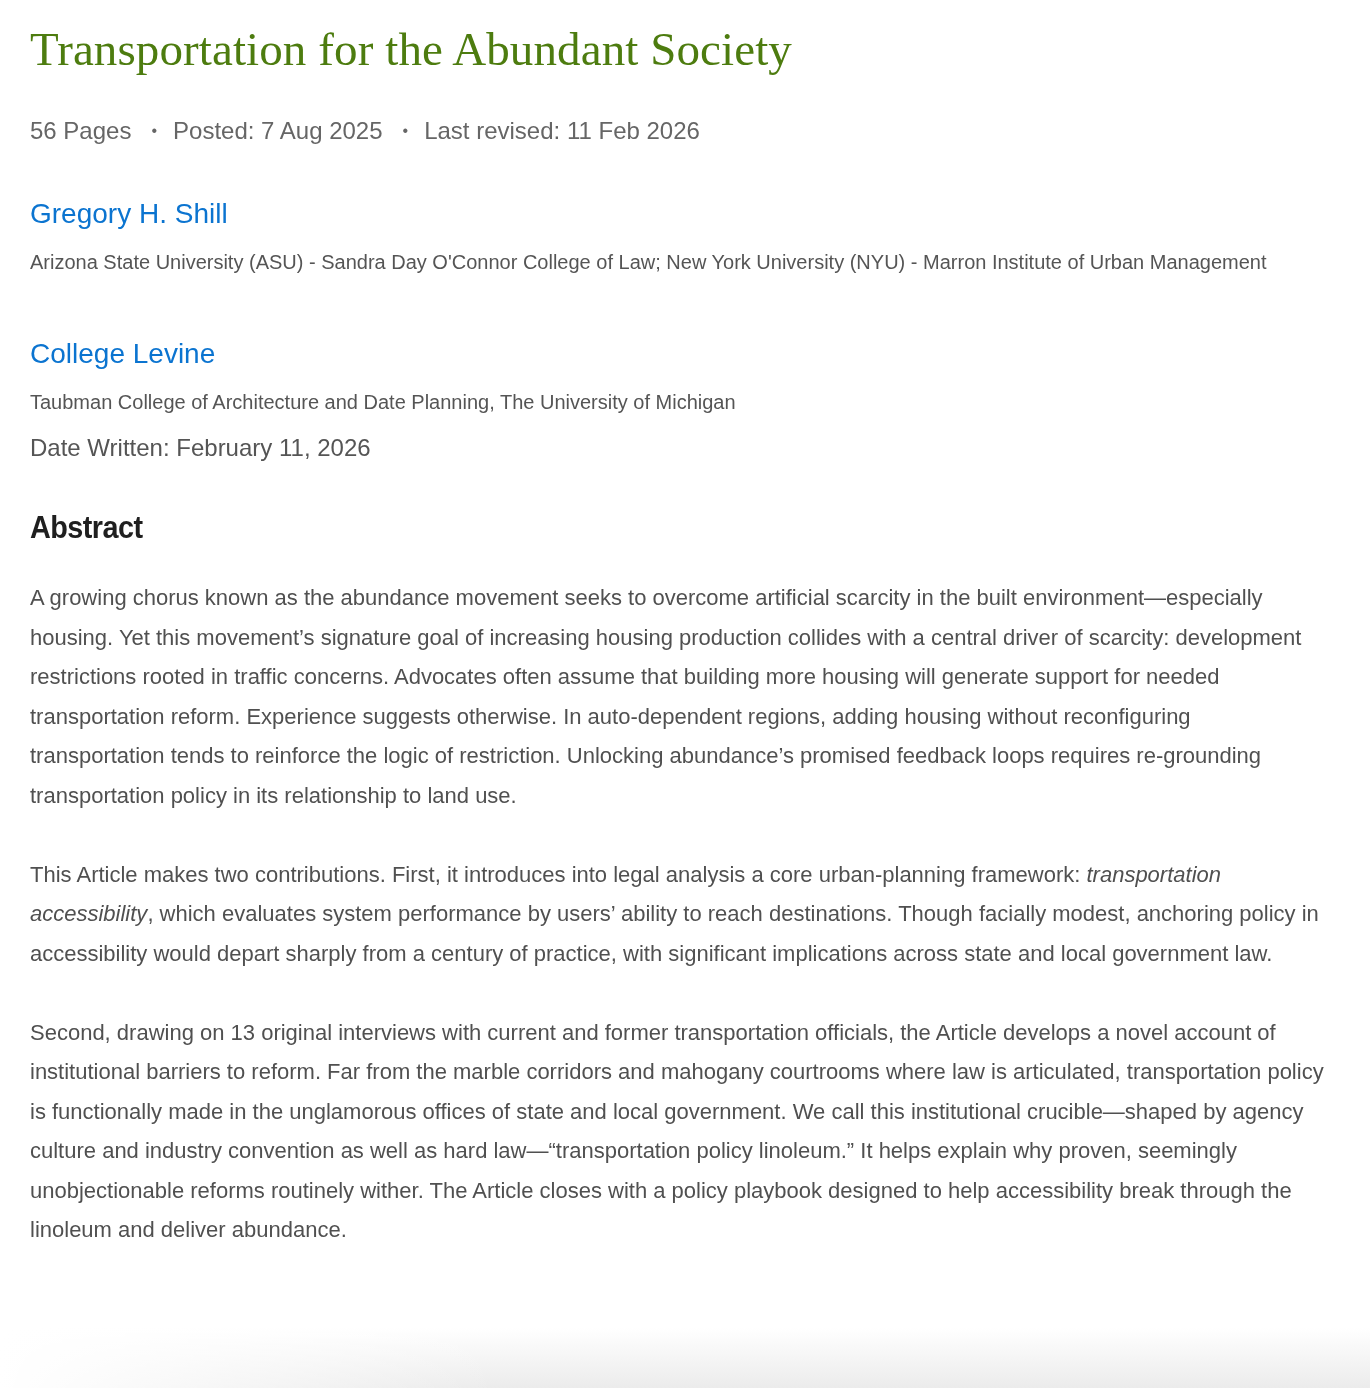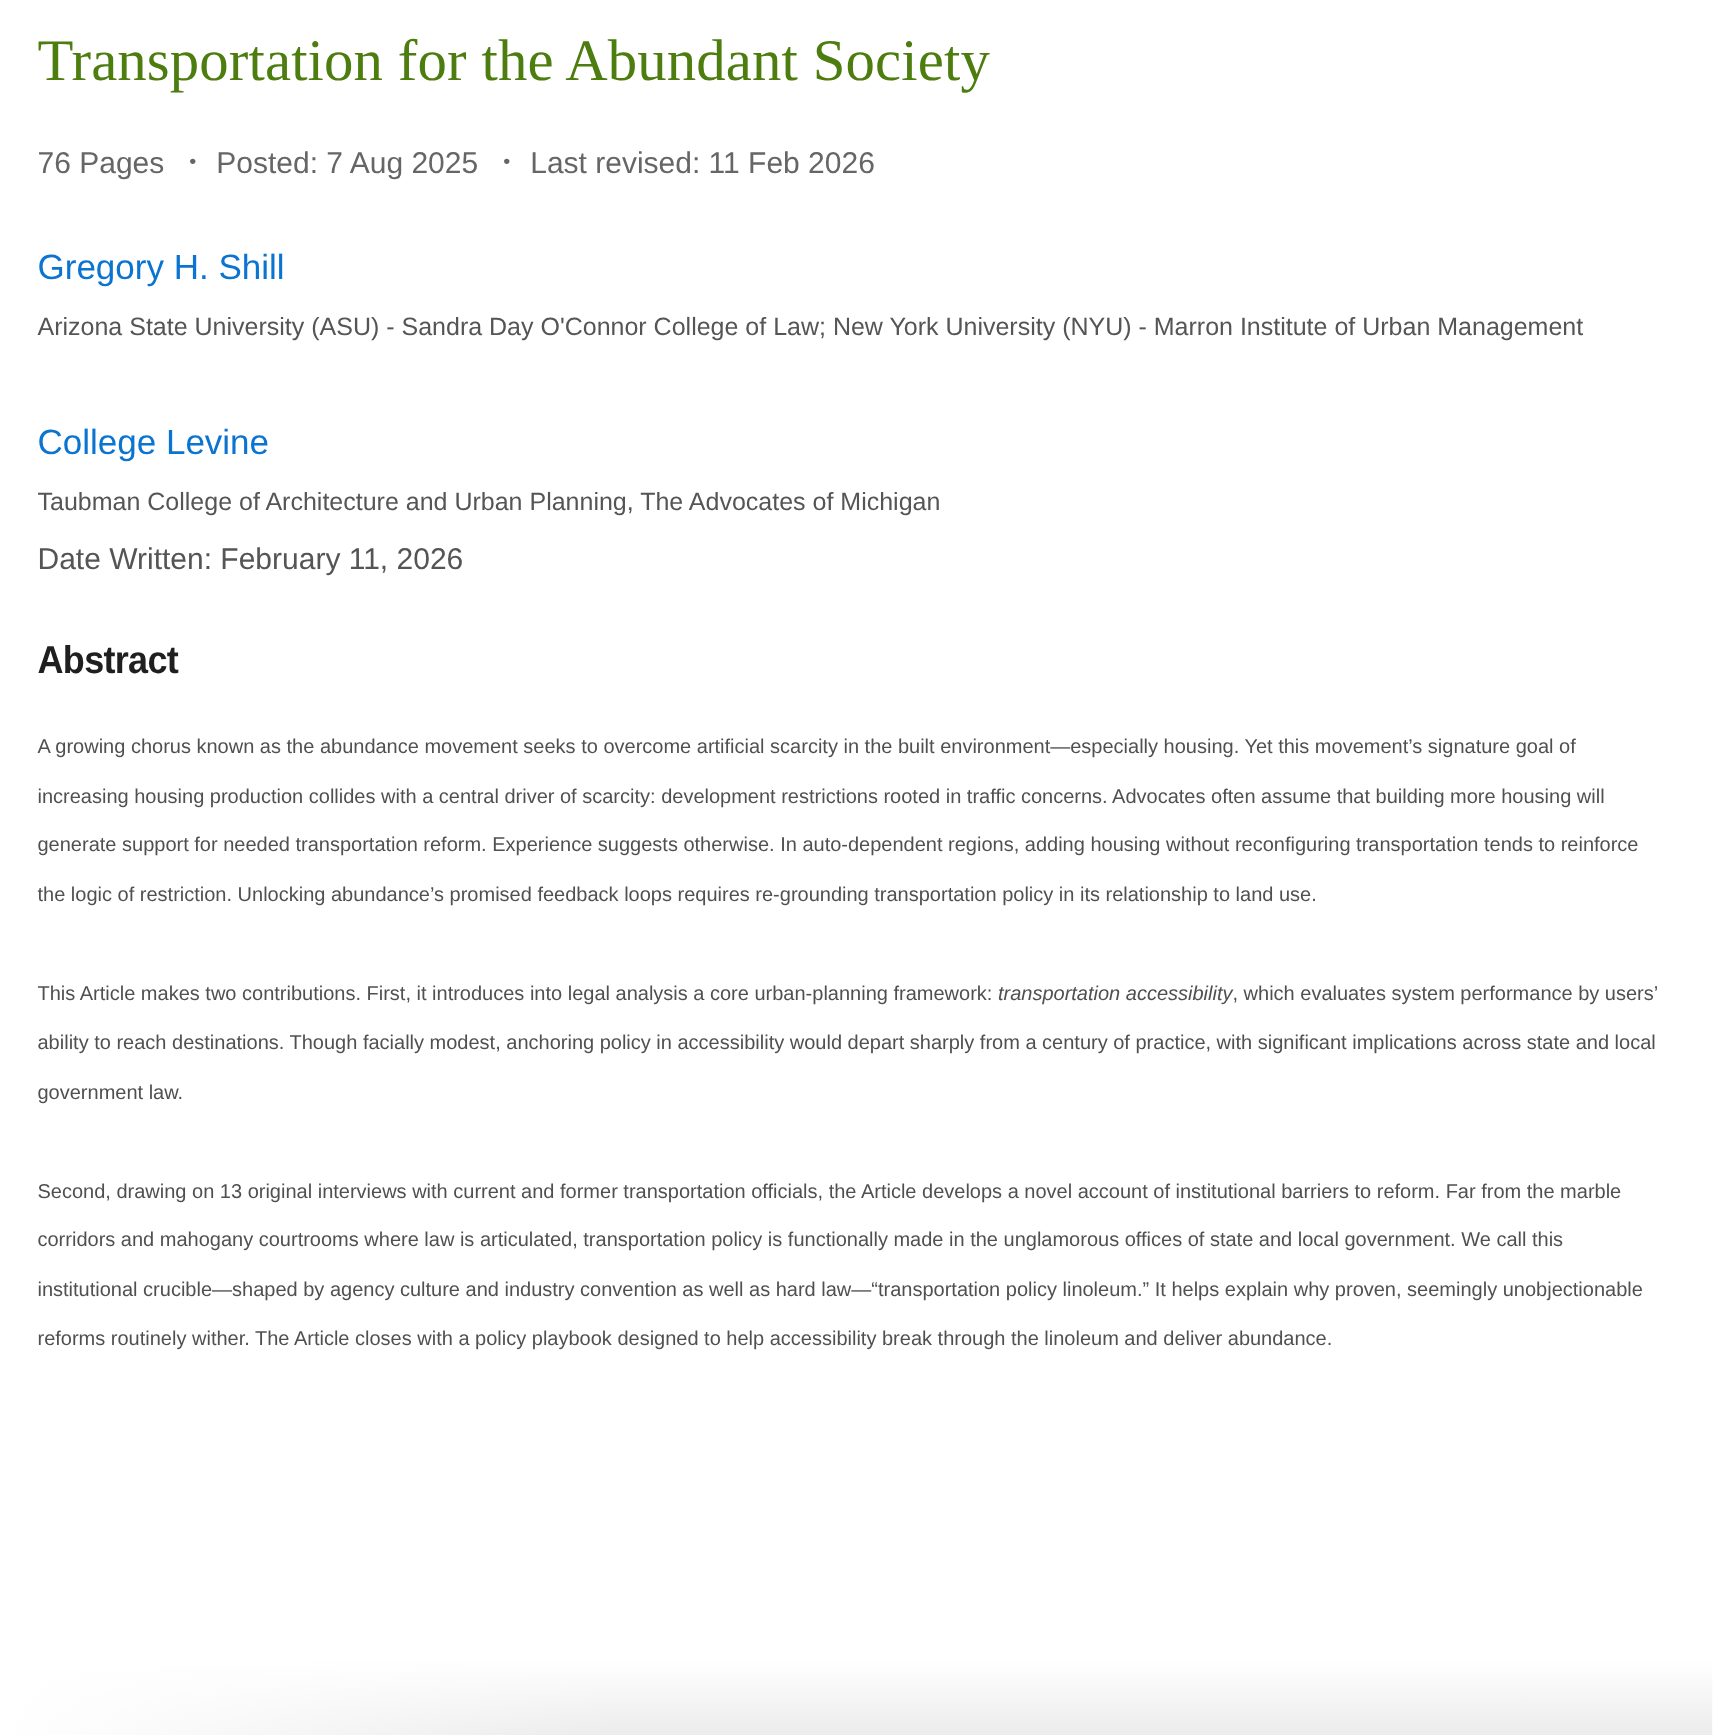--- a/index.html
+++ b/index.html
@@ -89,21 +89,21 @@
       margin: 0;
       letter-spacing: -0.6px;
       transform: scaleX(0.93);
       transform-origin: left center;
     }
     .abstract-body {
       position: absolute;
       top: 578px;
       left: 0;
       width: 1300px;
-      font-size: 16px;
+      font-size: 22px;
       line-height: 39.5px;
       color: #505050;
     }
     .abstract-body p {
       margin: 0 0 39.5px 0;
     }
     .abstract-body em {
     }
     .bottom-shade {
       position: absolute;
@@ -125,31 +125,31 @@
     }
   </style>
 </head>
 <body>
 
 <div class="page">
 
   <h1 class="title">Transportation for the Abundant Society</h1>
 
   <div class="meta">
-    <span>76 Pages</span><span class="sep">•</span><span>Posted: 7 Aug 2025</span><span class="sep">•</span><span>Last revised: 11 Feb 2026</span>
+    <span>56 Pages</span><span class="sep">•</span><span>Posted: 7 Aug 2025</span><span class="sep">•</span><span>Last revised: 11 Feb 2026</span>
   </div>
 
   <div class="author author-1">
     <a class="author-name">Gregory H. Shill</a>
     <div class="affiliation">Arizona State University (ASU) - Sandra Day O'Connor College of Law; New York University (NYU) - Marron Institute of Urban Management</div>
   </div>
 
   <div class="author author-2">
     <a class="author-name">College Levine</a>
-    <div class="affiliation">Taubman College of Architecture and Urban Planning, The Advocates of Michigan</div>
+    <div class="affiliation">Taubman College of Architecture and Date Planning, The University of Michigan</div>
   </div>
 
   <div class="date-written">Date Written: February 11, 2026</div>
 
   <h2 class="abstract-heading">Abstract</h2>
 
   <div class="abstract-body">
     <p>A growing chorus known as the abundance movement seeks to overcome artificial scarcity in the built environment—especially housing. Yet this movement’s signature goal of increasing housing production collides with a central driver of scarcity: development restrictions rooted in traffic concerns. Advocates often assume that building more housing will generate support for needed transportation reform. Experience suggests otherwise. In auto-dependent regions, adding housing without reconfiguring transportation tends to reinforce the logic of restriction. Unlocking abundance’s promised feedback loops requires re-grounding transportation policy in its relationship to land use.</p>
     <p><span>This Article makes two contributions. First, it introduces into legal analysis a core urban-planning framework: </span><em>transportation accessibility</em><span>, which evaluates system performance by users’ ability to reach destinations. Though facially modest, anchoring policy in accessibility would depart sharply from a century of practice, with significant implications across state and local government law.</span></p>
     <p>Second, drawing on 13 original interviews with current and former transportation officials, the Article develops a novel account of institutional barriers to reform. Far from the marble corridors and mahogany courtrooms where law is articulated, transportation policy is functionally made in the unglamorous offices of state and local government. We call this institutional crucible—shaped by agency culture and industry convention as well as hard law—“transportation policy linoleum.” It helps explain why proven, seemingly unobjectionable reforms routinely wither. The Article closes with a policy playbook designed to help accessibility break through the linoleum and deliver abundance.</p>

